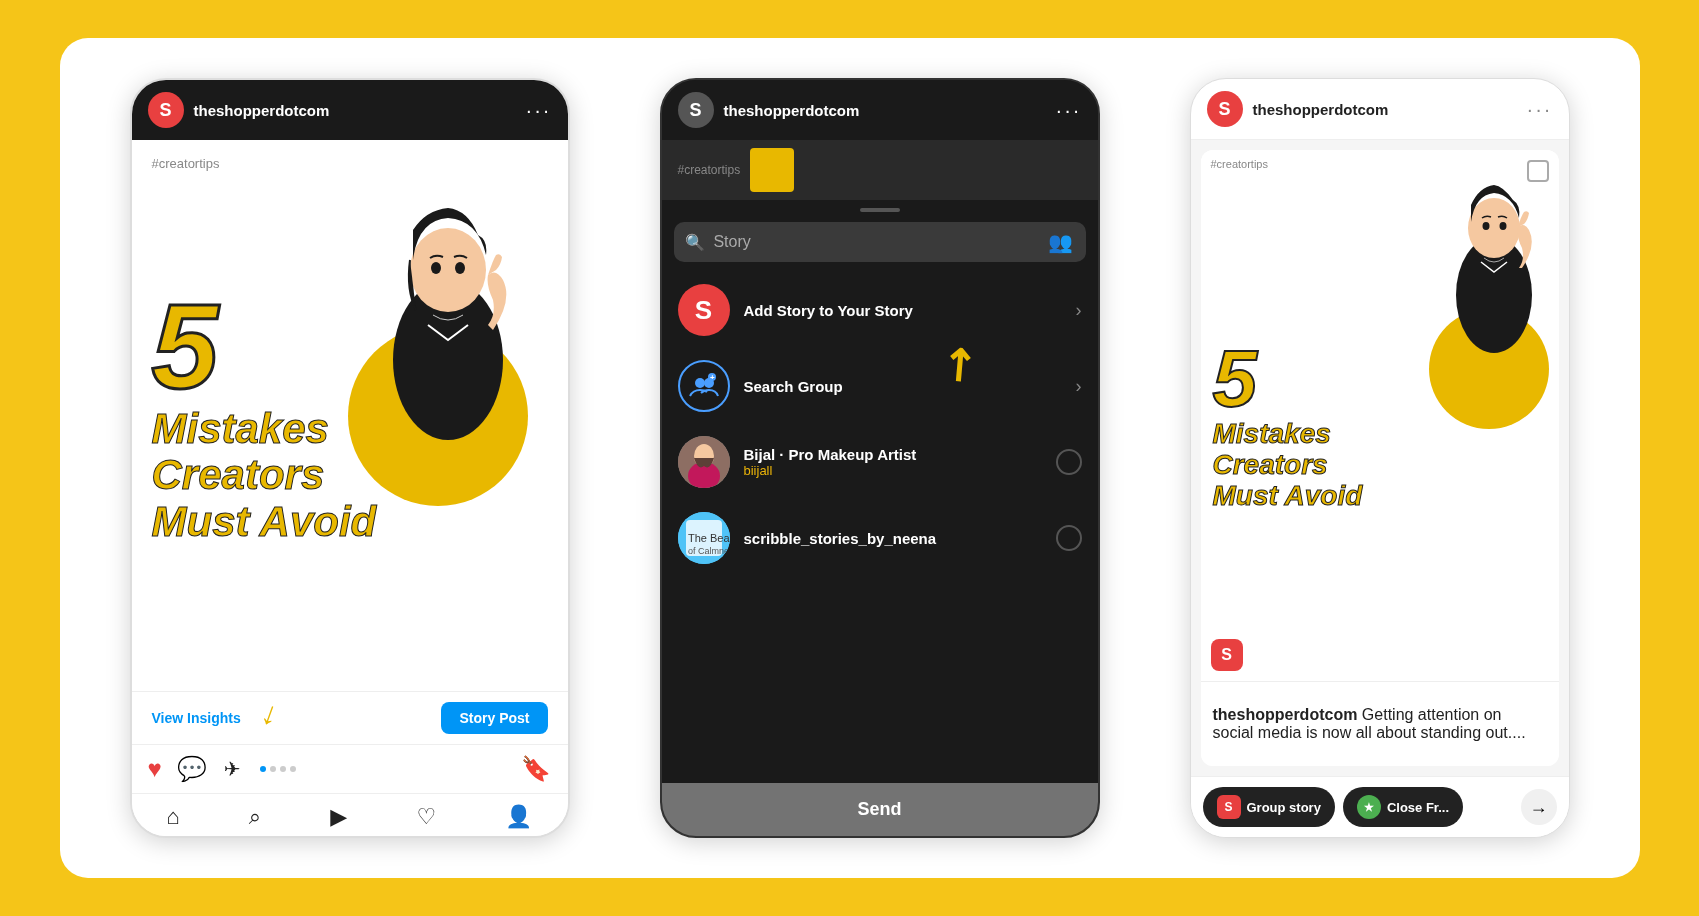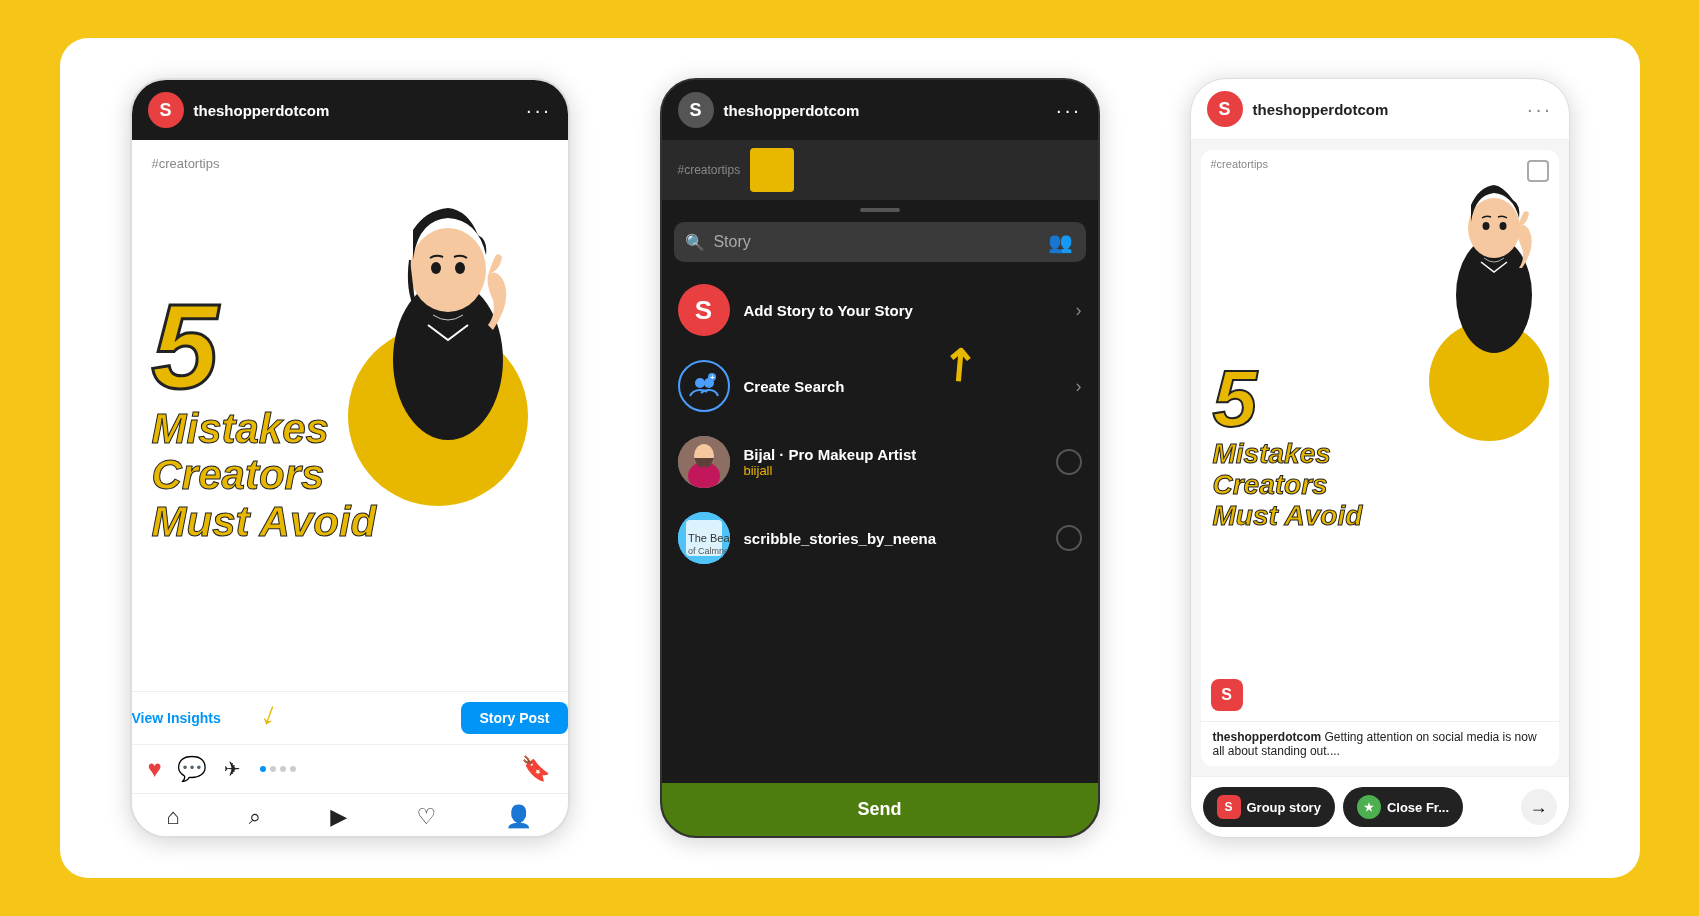--- a/index.html
+++ b/index.html
@@ -136,21 +136,21 @@
       z-index: 1;
     }
     .phone1-actions {
       background: white;
       border-top: 1px solid #eee;
     }
     .insights-bar {
       display: flex;
       align-items: center;
       justify-content: space-between;
-      padding: 10px 0;
+      padding: 10px 20px;
       border-bottom: 1px solid #eee;
     }
     .view-insights {
       color: #0095f6;
       font-size: 14px;
       font-weight: 600;
     }
     .boost-btn {
       background: #0095f6;
       color: white;
@@ -325,21 +325,21 @@
       color: #888;
       font-size: 18px;
     }
     .radio-empty {
       width: 26px;
       height: 26px;
       border-radius: 50%;
       border: 2px solid #555;
     }
     .send-bar {
-      background: #4d7c0f;
+      background: #737373;
       text-align: center;
       padding: 16px;
       color: white;
       font-size: 18px;
       font-weight: 700;
       cursor: pointer;
     }
     .phone2-wrapper {
       position: relative;
       display: inline-block;
@@ -400,22 +400,22 @@
       border-radius: 8px;
       display: flex;
       align-items: center;
       justify-content: center;
       color: white;
       font-size: 16px;
       font-weight: bold;
     }
     .phone3-caption {
       background: white;
-      padding: 8px 12px;
-      font-size: 12px;
+      padding: 24px 12px;
+      font-size: 16px;
       color: #222;
       border-top: 1px solid #eee;
     }
     .phone3-caption strong { font-weight: 700; }
     .phone3-share-bar {
       background: white;
       border-top: 1px solid #eee;
       padding: 10px 12px;
       display: flex;
       align-items: center;
@@ -623,21 +623,21 @@
             <svg width="32" height="32" viewBox="0 0 32 32">
               <circle cx="12" cy="13" r="5" fill="#4a9eff"></circle>
               <circle cx="21" cy="13" r="5" fill="#4a9eff"></circle>
               <path d="M2 26 Q5 20 12 20 Q16 20 19 22" stroke="#4a9eff" stroke-width="2" fill="none"></path>
               <path d="M13 23 Q16 20 21 20 Q28 20 30 26" stroke="#4a9eff" stroke-width="2" fill="none"></path>
               <circle cx="24" cy="7" r="4" fill="#4a9eff"></circle>
               <text x="22" y="10" fill="white" font-size="8" font-weight="bold">+</text>
             </svg>
           </div>
           <div class="share-item-info">
-            <div class="share-item-name">Create Search</div>
+            <div class="share-item-name">Search Group</div>
           </div>
           <span class="chevron-right">›</span>
         </div>
 
         <div class="share-item">
           <div class="share-avatar bijal-avatar">
             <svg width="52" height="52" viewBox="0 0 52 52">
               <rect width="52" height="52" fill="#8d6e63"></rect>
               <ellipse cx="26" cy="20" rx="10" ry="12" fill="#f5c8a0"></ellipse>
               <ellipse cx="26" cy="40" rx="16" ry="14" fill="#c2185b"></ellipse>

